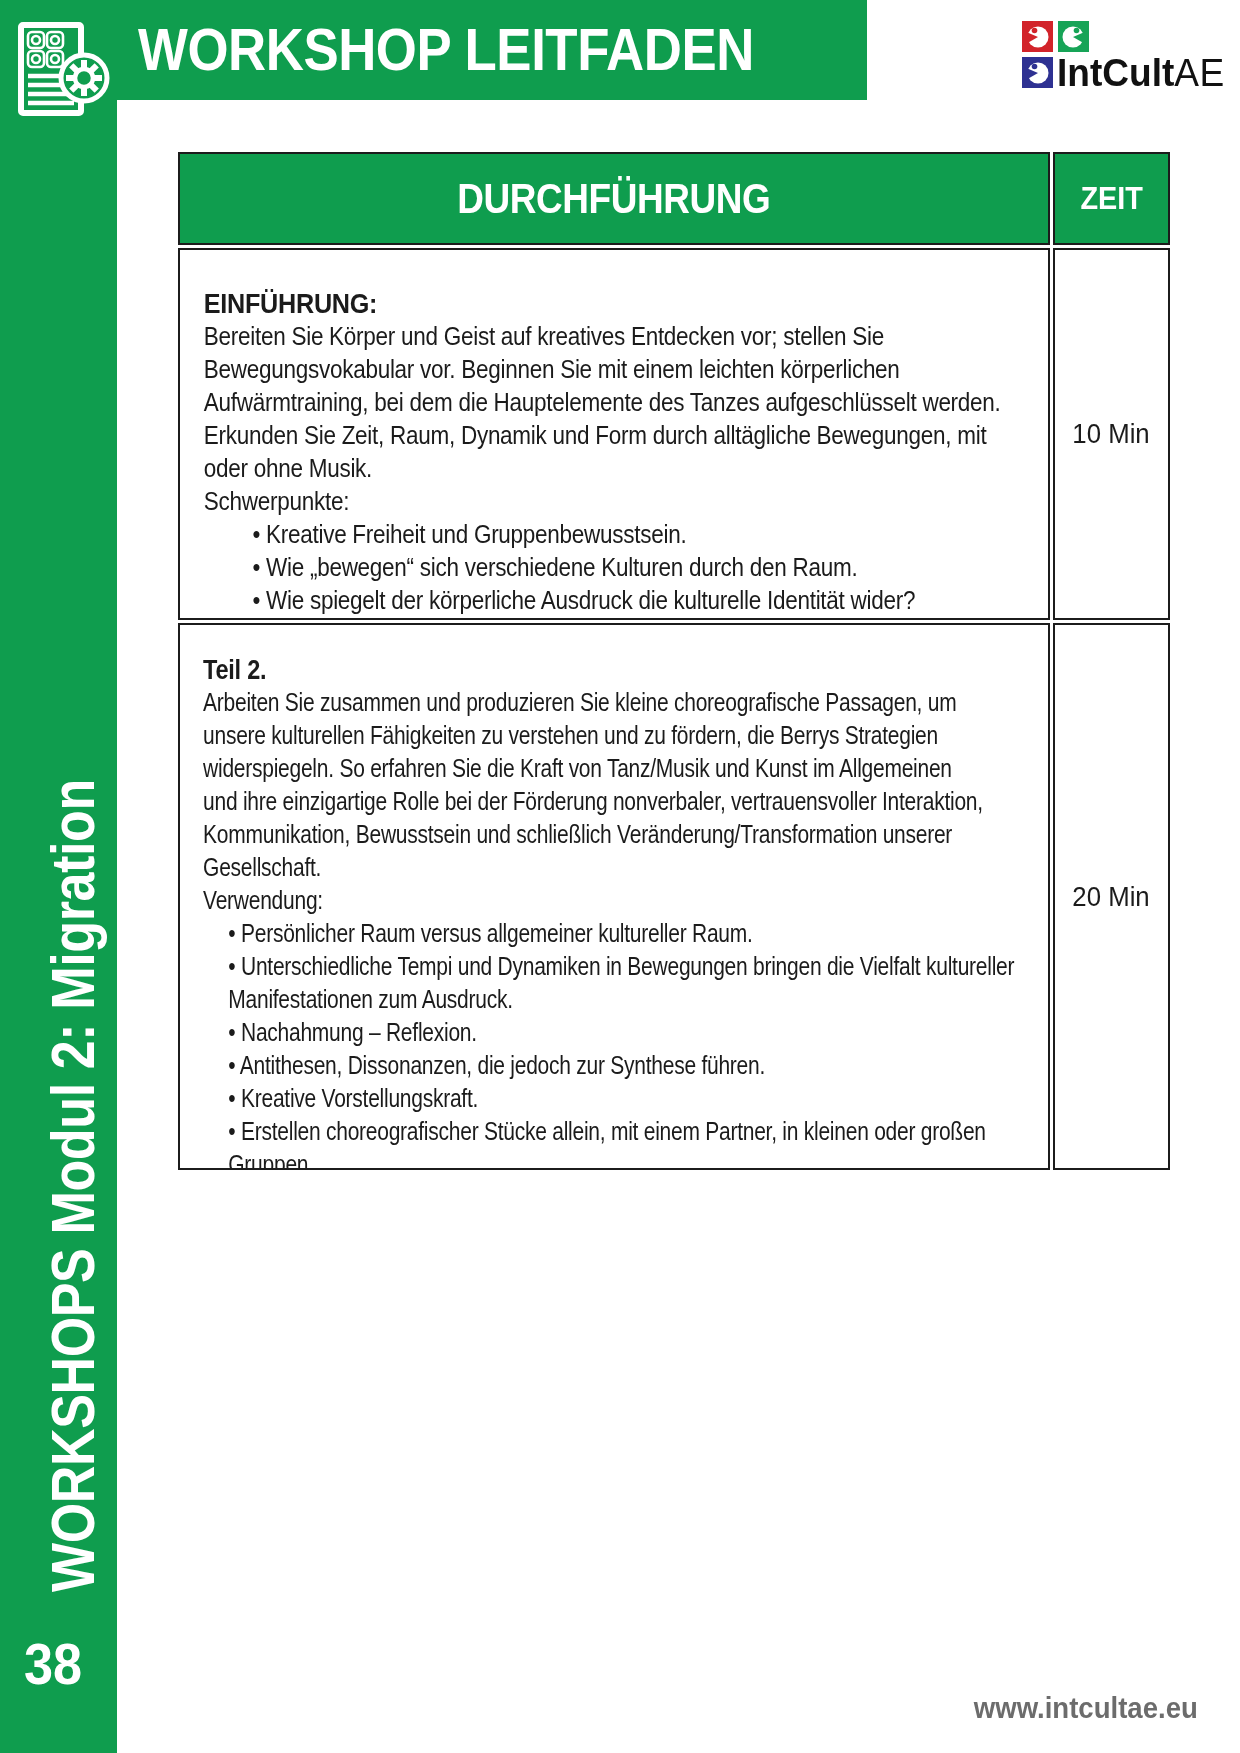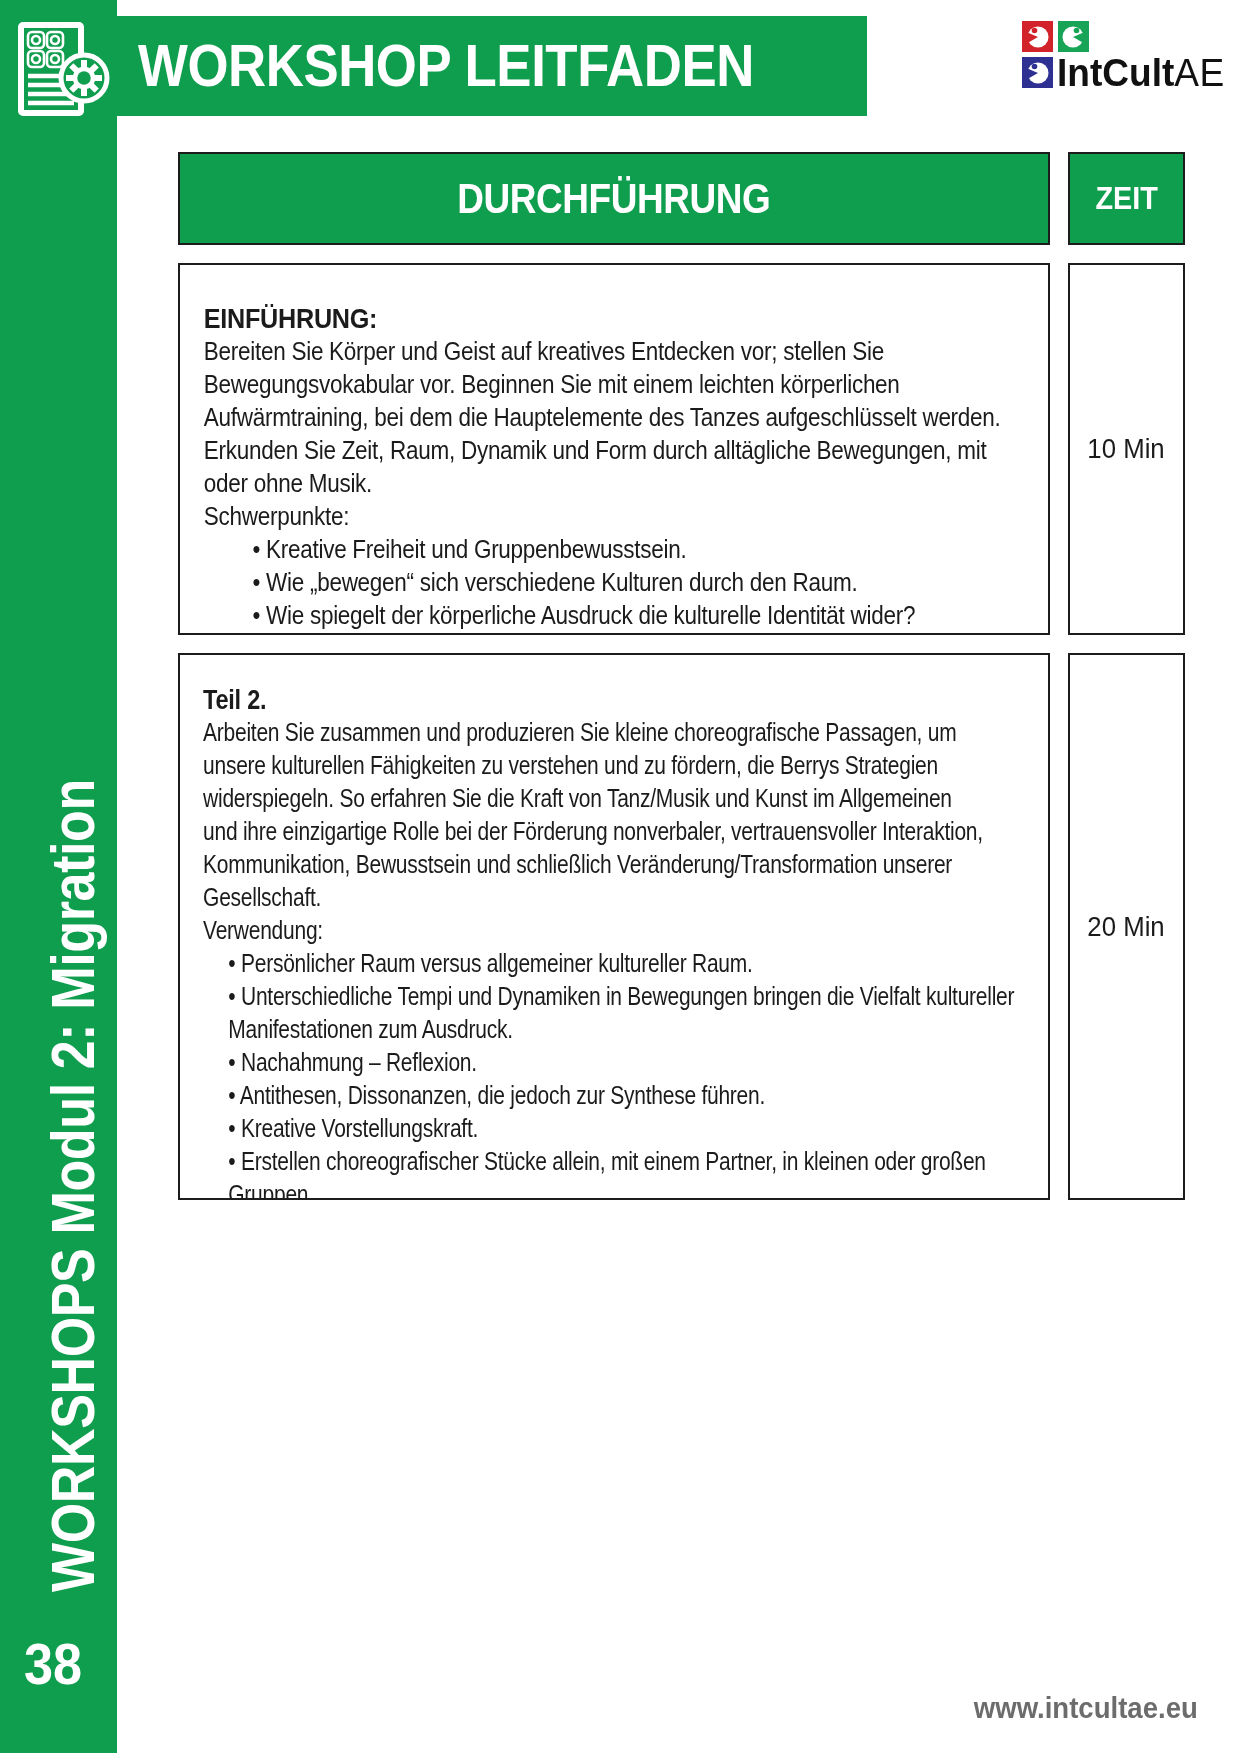--- a/index.html
+++ b/index.html
@@ -6,21 +6,21 @@
   .page {
     position:relative; width:1240px; height:1753px; background:#ffffff;
     font-family:"Liberation Sans","DejaVu Sans",sans-serif; color:#1b1b1b; overflow:hidden;
   }
   
   .sidebar {
     position:absolute; left:0; top:0; width:117px; height:1753px;
     background:var(--green,#0f9d4e);
   }
   .header-bar {
-    position:absolute; left:0; top:16px; width:867px; height:100px;
+    position:absolute; left:0; top:0; width:867px; height:100px;
     background:var(--green,#0f9d4e);
   }
   .header-title {
     position:absolute; left:138px; top:0; height:100px; line-height:100px;
     color:#fff; font-weight:bold; font-size:60px; white-space:nowrap;
     transform:scaleX(0.88); transform-origin:0 50%; letter-spacing:-0.5px;
   }
   .logo-box { position:absolute; left:14px; top:6px; }
   .sidebar-label {
     position:absolute; left:37px; top:1592px; color:#fff; font-weight:bold;
@@ -43,21 +43,21 @@
   .brand-text {
     position:absolute; left:35px; top:33px; line-height:38px; font-size:39px;
     color:#111; white-space:nowrap; transform:scaleX(0.95); transform-origin:0 0;
   }
   .brand-bold  { font-weight:bold; }
   .brand-light { font-weight:normal; letter-spacing:0.5px; }
   
   .table {
     position:absolute; left:178px; top:152px; width:992px;
     display:grid; grid-template-columns:872px 117px; grid-template-rows:93px 372px 547px;
-    gap:18px;
+    gap:3px;
   }
   .cell { border:2px solid #1c1c1c; box-sizing:border-box; background:#fff; }
   .th {
     background:var(--green,#0f9d4e); color:#fff; font-weight:bold;
     display:flex; align-items:center; justify-content:center;
   }
   .th1-text { font-size:42px; transform:scaleX(0.88); letter-spacing:-0.5px; }
   .th2-text { font-size:32px; transform:scaleX(0.9); }
   .body-cell { padding:13px; overflow:hidden; }
   .cx1 { transform:scaleX(0.9);  transform-origin:0 0; width:111%; padding:24px 0 0 12px; box-sizing:border-box; }

